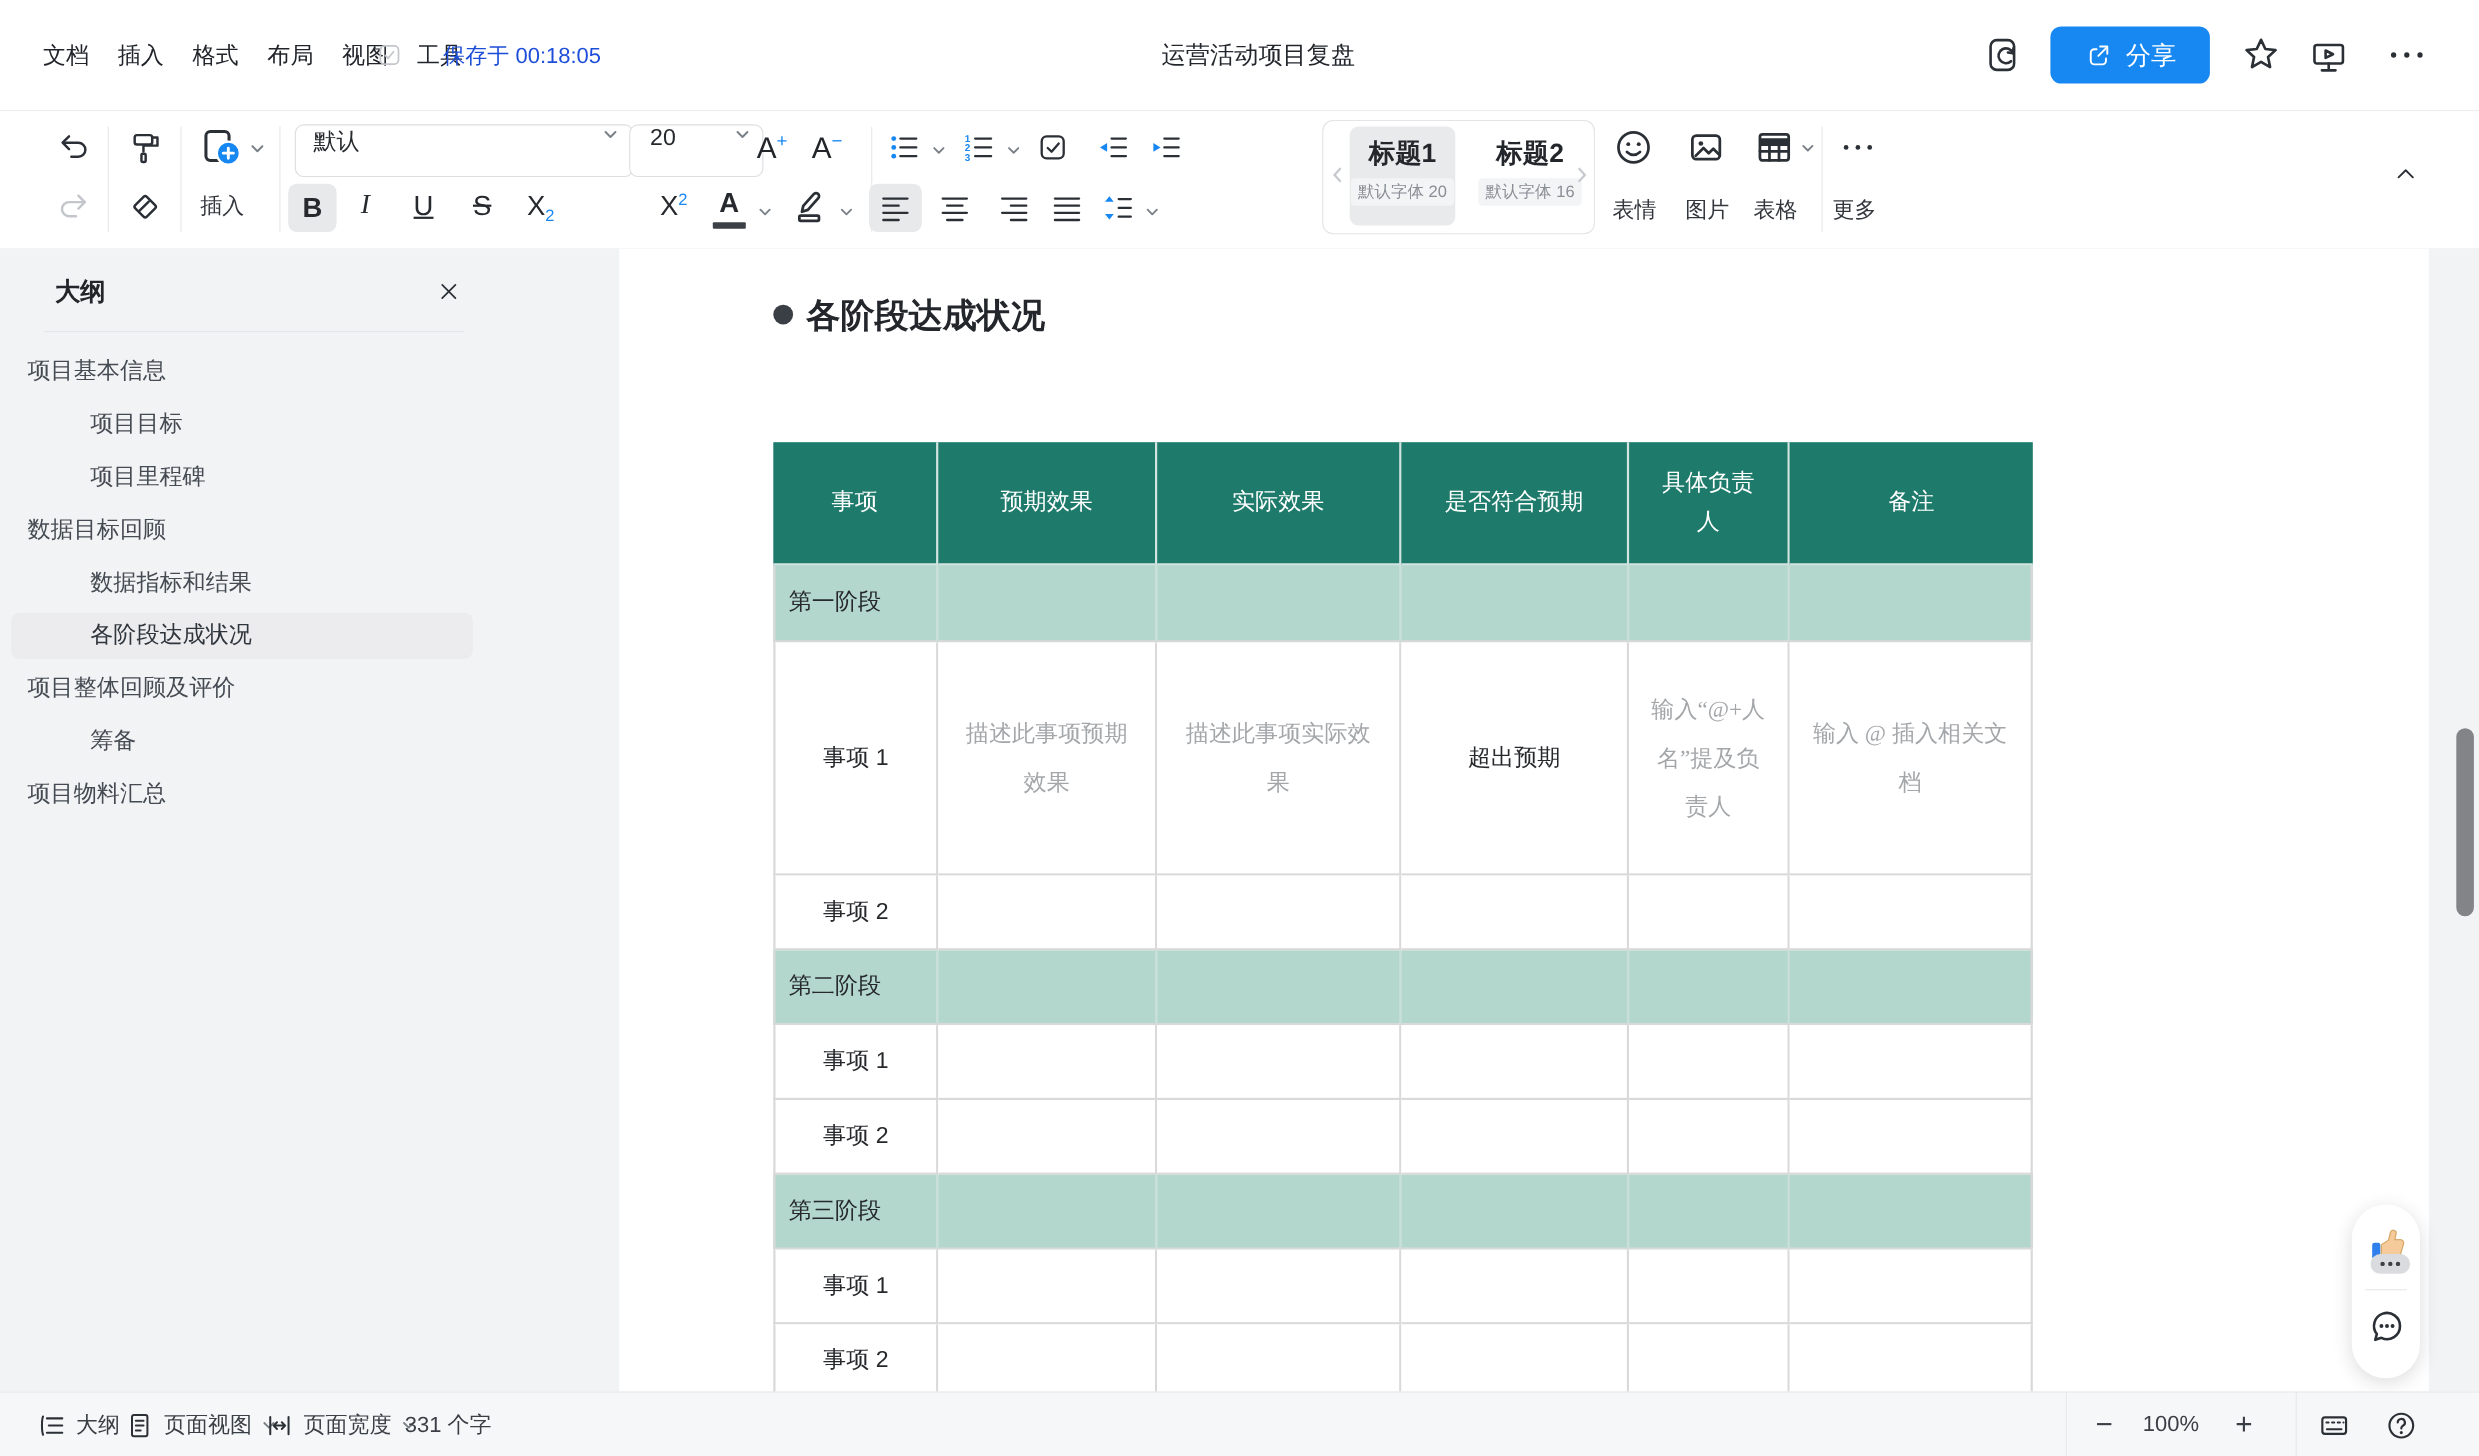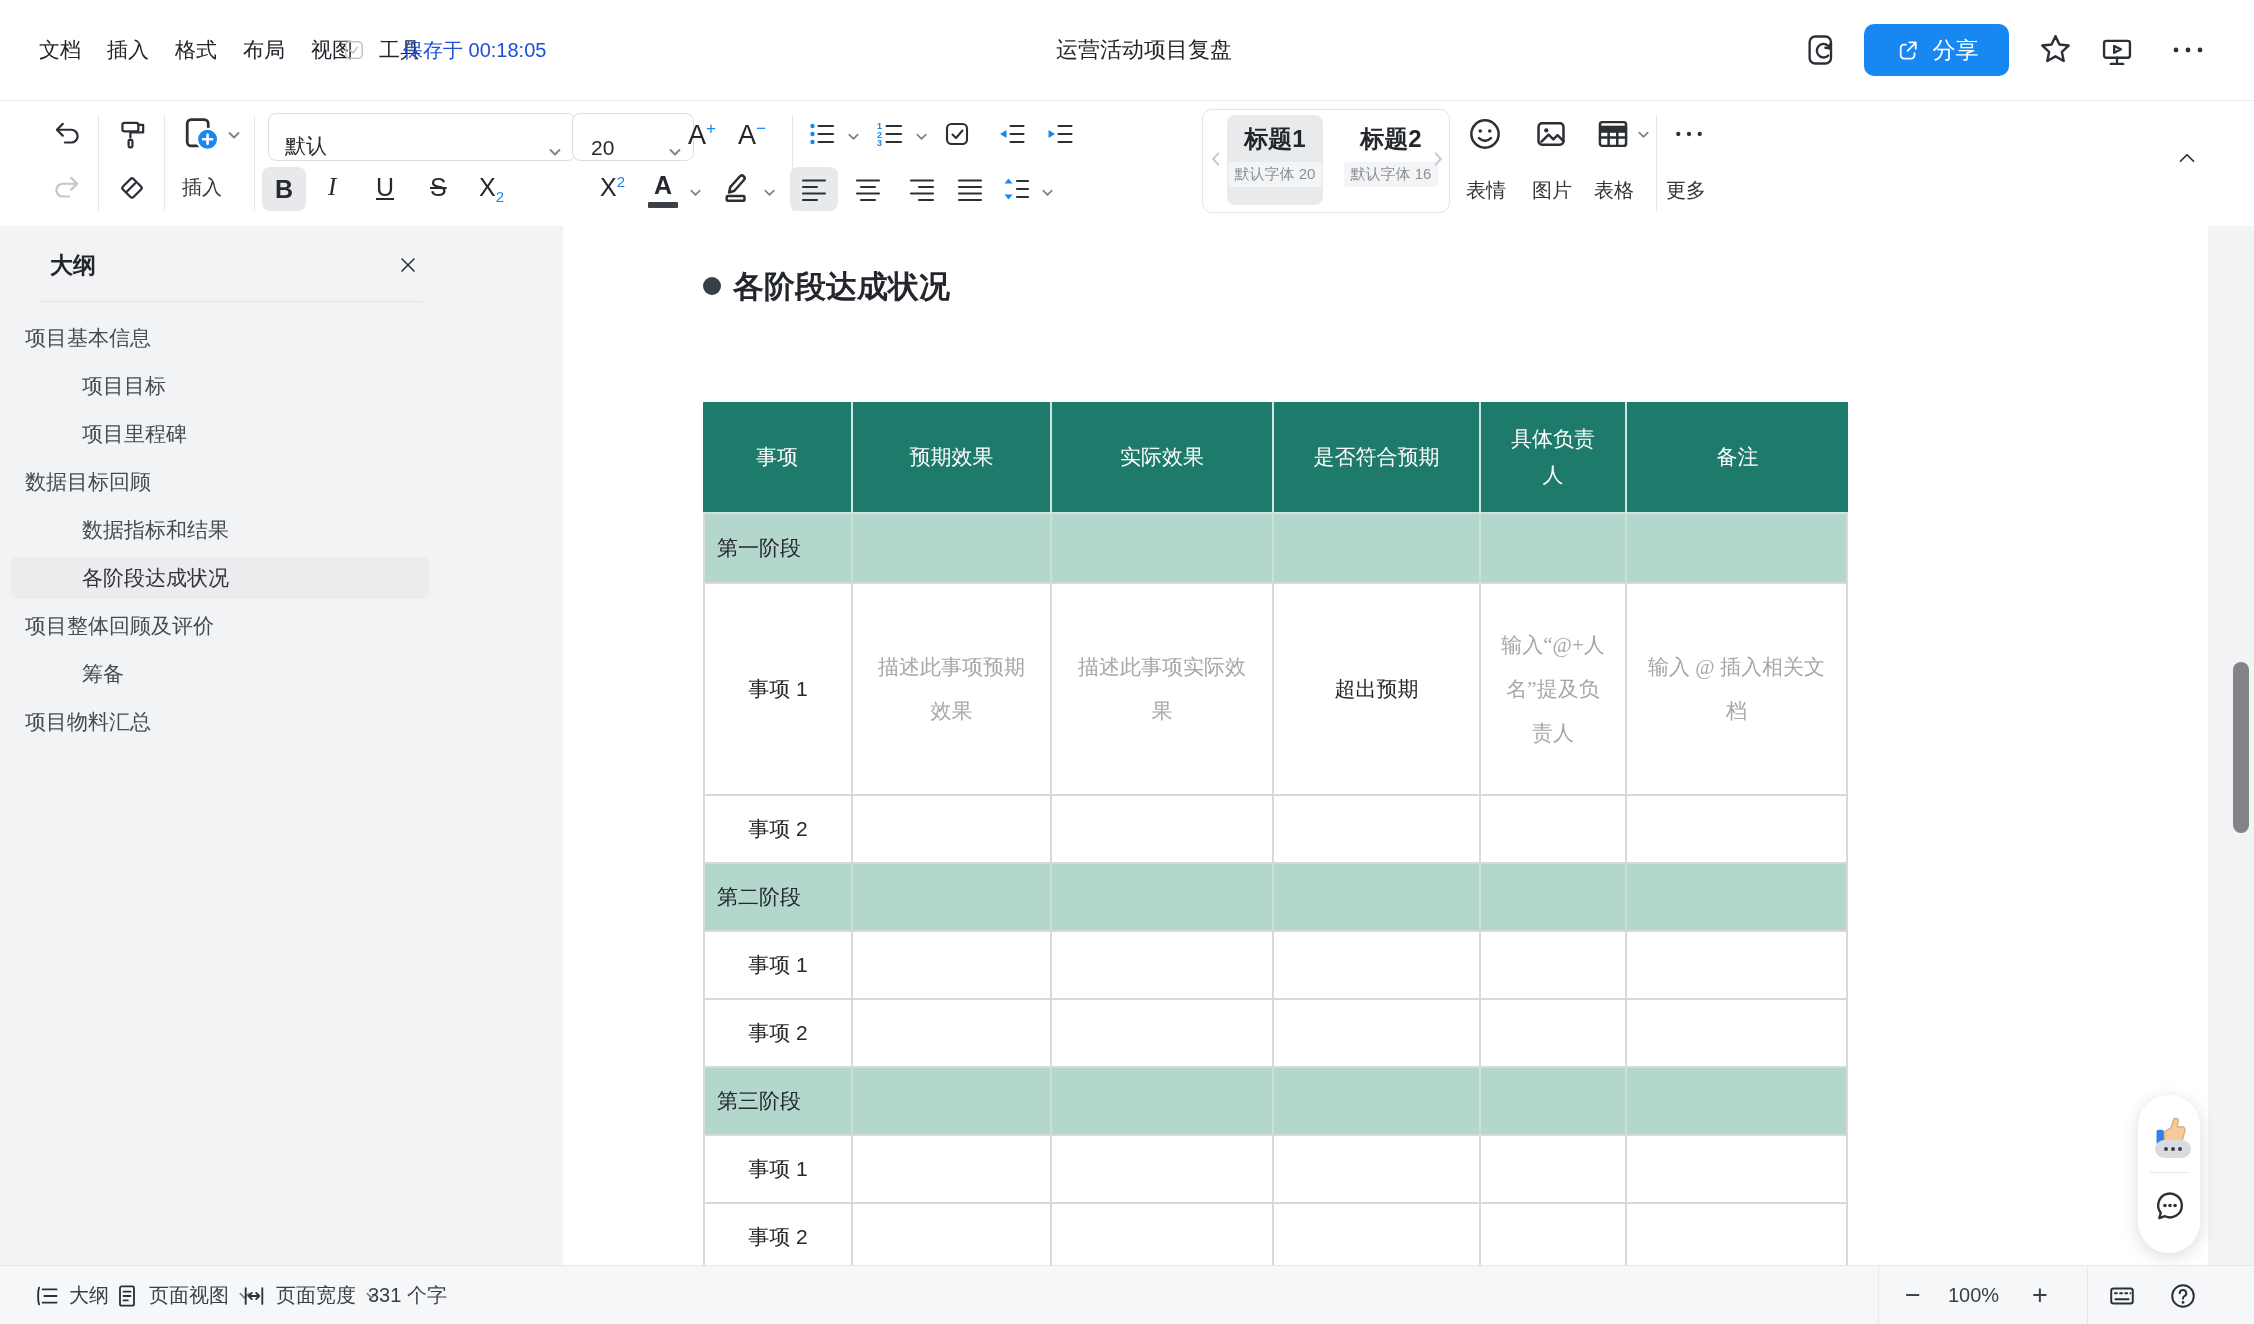--- a/index.html
+++ b/index.html
@@ -18,21 +18,21 @@
   #topbar{position:absolute;left:4px;top:0;width:2254px;height:100px;background:#fff;}
   #menu{position:absolute;left:35px;top:0;height:100px;display:flex;align-items:center;gap:26px;}
   .menu-item{font-size:21px;color:#21252b;cursor:default;}
   #savebox{position:absolute;left:338px;top:0;height:100px;display:flex;align-items:center;gap:8px;}
   #doc-title{position:absolute;left:990px;top:0;width:300px;height:100px;display:flex;align-items:center;justify-content:center;font-size:22px;color:#23272d;}
   #share-btn{position:absolute;left:1860px;top:24px;width:145px;height:52px;border-radius:10px;background:var(--accent);display:flex;align-items:center;justify-content:center;gap:12px;color:#fff;font-size:23px;}
 
   
   #toolbar{position:absolute;left:0;top:100px;width:2254px;height:125px;background:#fff;border-top:1px solid #ecedef;border-bottom:1px solid #e4e6e8;}
   .vdiv{position:absolute;top:14px;height:96px;width:1px;background:#e7e8ea;}
-  .selbox{position:absolute;border:1.5px solid #dcdee1;border-radius:8px;background:#fff;display:flex;align-items:flex-end;font-size:21px;color:#26292e;}
+  .selbox{position:absolute;border:1.5px solid #dcdee1;border-radius:8px;background:#fff;display:flex;align-items:flex-start;font-size:21px;color:#26292e;}
   .tbtxt{position:absolute;font-size:20px;color:#33373d;}
   .graybox{position:absolute;background:#e8e9ea;border-radius:8px;display:flex;align-items:center;justify-content:center;}
   .letter{font-size:25px;color:#26292e;}
   #styles-panel{position:absolute;left:1202px;top:8px;width:246px;height:102px;border:1.5px solid #e3e4e7;border-radius:10px;background:#fff;}
   .style-card{position:absolute;top:5px;width:96px;height:90px;border-radius:8px;text-align:center;}
   .style-name{font-size:24px;font-weight:700;color:#23262b;margin-top:8px;}
   .style-meta{display:inline-block;font-size:15px;color:#8a8f96;background:#f3f4f6;border-radius:4px;padding:3px 7px;margin-top:7px;white-space:nowrap;}
   .tool-label{position:absolute;font-size:20px;color:#33373d;width:48px;text-align:center;}
 
   

